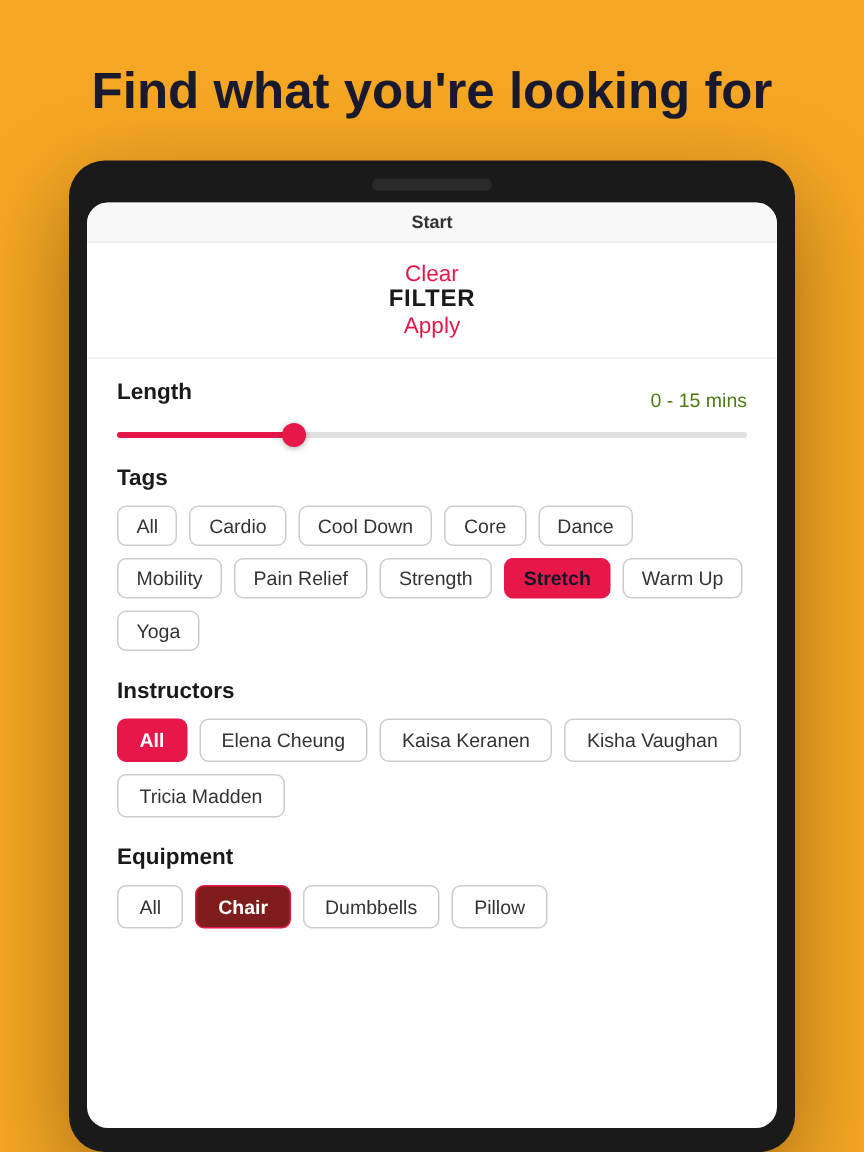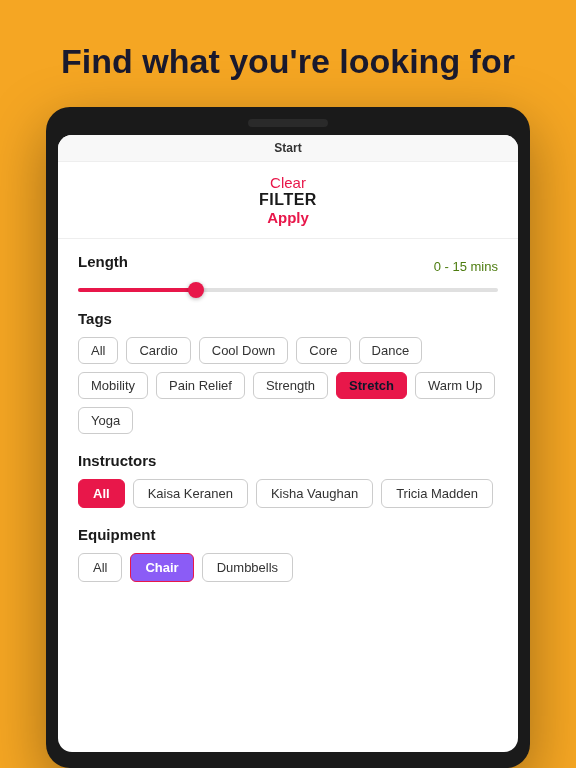--- a/index.html
+++ b/index.html
@@ -82,21 +82,21 @@
     }
     .filter-title {
       font-size: 16px;
       font-weight: 700;
       letter-spacing: 0.5px;
       color: #1a1a1a;
     }
     .filter-apply {
       color: #E8174A;
       font-size: 15px;
-      font-weight: 700;
+      font-weight: 400;
       cursor: pointer;
     }
 
     .filter-body {
       padding: 14px 20px;
       overflow-y: auto;
     }
 
     .section-label {
       font-size: 15px;
@@ -194,21 +194,21 @@
       border: 1.5px solid #ccc;
       border-radius: 6px;
       padding: 6px 14px;
       font-size: 13px;
       color: #333;
       background: #fff;
       cursor: pointer;
       white-space: nowrap;
     }
     .equipment-chip.active {
-      background: #8b5cf6;
+      background: #7f1d1d;
       border-color: #E8174A;
       color: #fff;
       font-weight: 600;
     }
   </style>
 </head>
 <body>
 
 <div class="hero-text">
   <h1>Find what you're looking for</h1>
@@ -255,30 +255,32 @@
           <span class="tag-chip active">Stretch</span>
           <span class="tag-chip">Warm Up</span>
           <span class="tag-chip">Yoga</span>
         </div>
       </div>
 
       <div class="section">
         <div class="section-label">Instructors</div>
         <div class="tags-row">
           <span class="instructor-chip active">All</span>
+          <span class="instructor-chip">Elena Cheung</span>
           <span class="instructor-chip">Kaisa Keranen</span>
           <span class="instructor-chip">Kisha Vaughan</span>
           <span class="instructor-chip">Tricia Madden</span>
         </div>
       </div>
 
       <div class="section">
         <div class="section-label">Equipment</div>
         <div class="tags-row">
           <span class="equipment-chip">All</span>
           <span class="equipment-chip active">Chair</span>
           <span class="equipment-chip">Dumbbells</span>
+          <span class="equipment-chip">Pillow</span>
         </div>
       </div>
 
     </div>
   </div>
 </div>
 
 </body></html>

